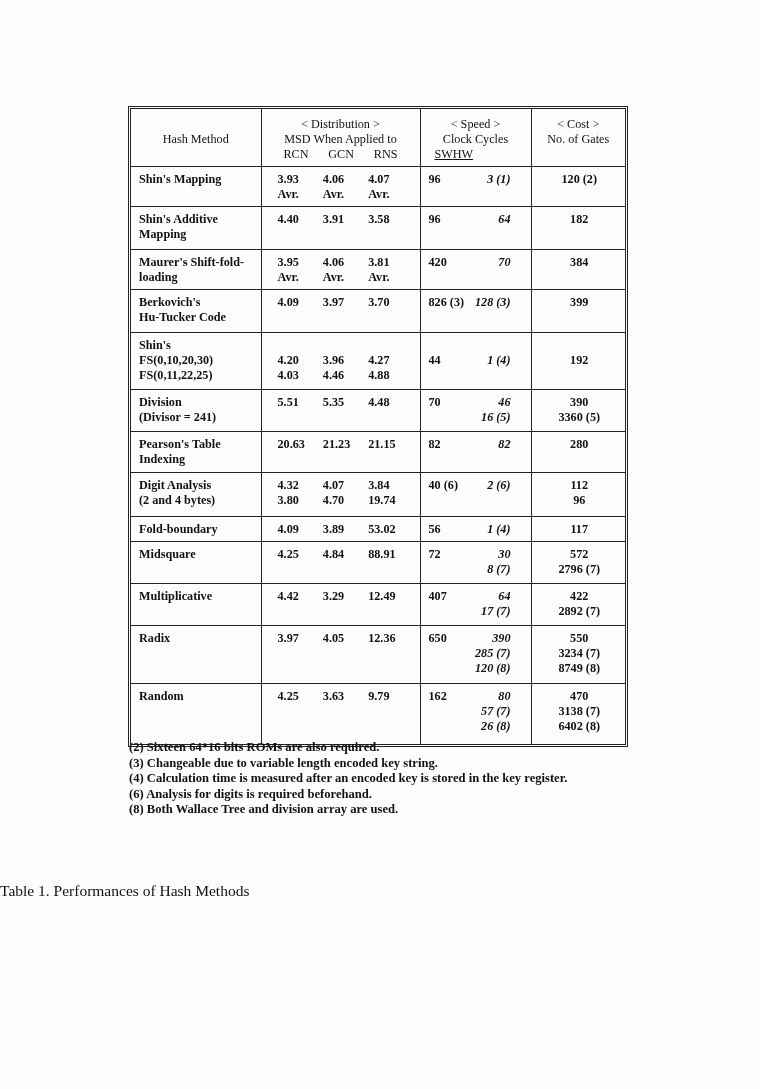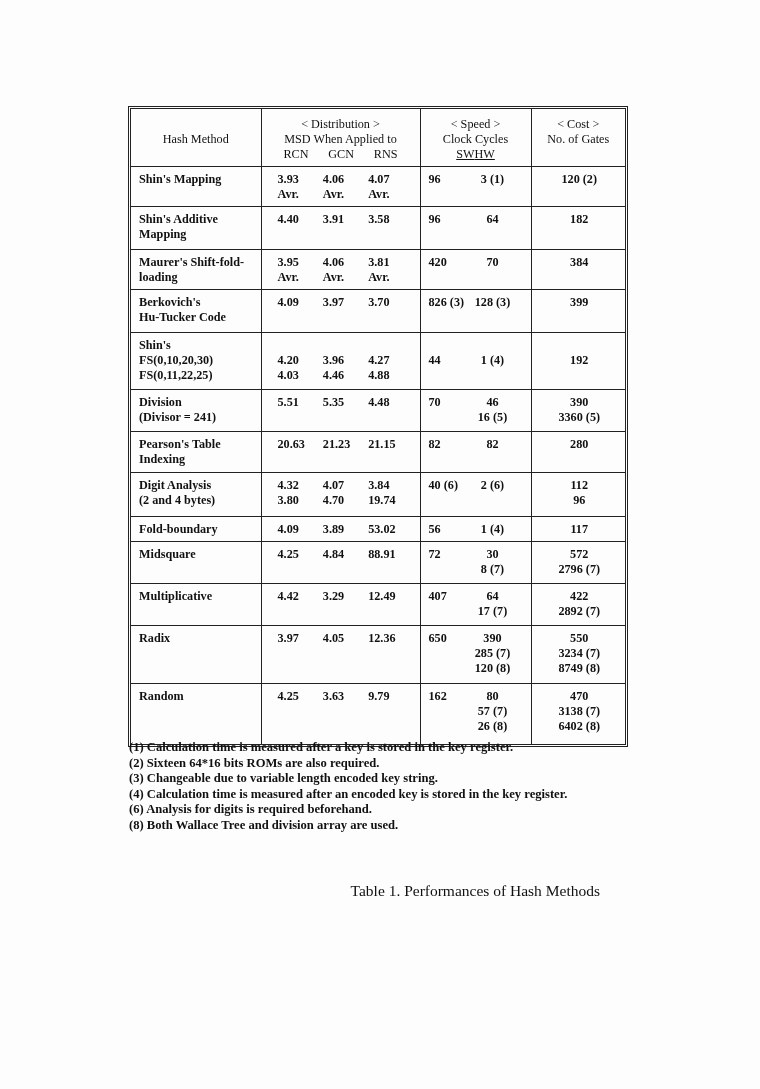--- a/index.html
+++ b/index.html
@@ -10,33 +10,33 @@
   table { border-collapse:collapse; width:100%; table-layout:fixed; font-size:12.2px; line-height:15px; }
   col.c1 { width:130px; } col.c2 { width:159px; } col.c3 { width:111px; } col.c4 { width:94px; }
   td, th { border:1px solid #222; vertical-align:top; padding:5px 6px 4px 8px; font-weight:normal; }
   tr:first-child th { border-top:none; }
   tr td:first-child, tr th:first-child { border-left:none; }
   tr td:last-child, tr th:last-child { border-right:none; }
   tr:last-child td { border-bottom:none; }
   th { text-align:center; vertical-align:middle; padding:8px 4px 4px 4px; }
   .hdr-line { display:block; white-space:nowrap; }
   .sub3 { display:flex; justify-content:space-around; padding:0 8px; }
-  .sub2 { display:flex; justify-content:center; padding:0 10px;text-decoration:underline; }
+  .sub2 { display:flex; justify-content:flex-start; padding:0 10px;text-decoration:underline; }
   .method { font-weight:bold; display:block; }
   .method span { display:block; }
   .dist { display:grid; grid-template-columns:1fr 1fr 1fr; text-align:left; padding-left:8px; font-weight:bold; }
   .dist span { display:block; white-space:nowrap; }
   .speed { display:grid; grid-template-columns:46px 1fr; font-weight:bold; }
   .speed .sw span, .speed .hw span { display:block; white-space:nowrap; }
-  .speed .hw { text-align:center; padding-right:14px; }
+  .speed .hw { text-align:right; padding-right:14px;font-style:italic; }
   .cost { text-align:center; font-weight:bold; }
   .cost span { display:block; white-space:nowrap; }
   .notes { position:absolute; left:129px; top:740px; font-size:12.6px; line-height:15.6px; font-weight:bold; }
   .notes div { white-space:nowrap; }
-  .caption { position:absolute; left:0; width:600px; top:882px; text-align:right; font-size:15.5px; }
+  .caption { position:absolute; left:0; width:600px; top:882px; text-align:left; font-size:15.5px; }
 </style>
 </head>
 <body>
 
 <div class="tablewrap">
   <table>
     <colgroup>
         <col class="c1">
         <col class="c2">
         <col class="c3">
@@ -566,21 +566,20 @@
               <span>3138 (7)</span>
               <span>6402 (8)</span>
             </div>
           </td>
         </tr>
       </tbody>
   </table>
 </div>
 
 <div class="notes">
-  <div>(1) Calculation time is measured after a key is stored in the key register.</div>
   <div>(2) Sixteen 64*16 bits ROMs are also required.</div>
   <div>(3) Changeable due to variable length encoded key string.</div>
   <div>(4) Calculation time is measured after an encoded key is stored in the key register.</div>
   <div>(6) Analysis for digits is required beforehand.</div>
   <div>(8) Both Wallace Tree and division array are used.</div>
 </div>
 
 <div class="caption">Table 1. Performances of Hash Methods</div>
 
 </body></html>

